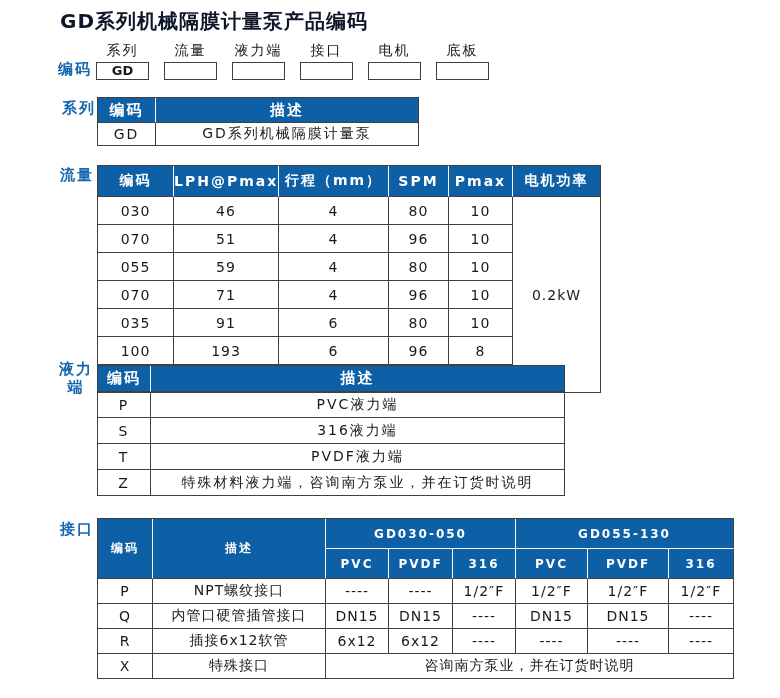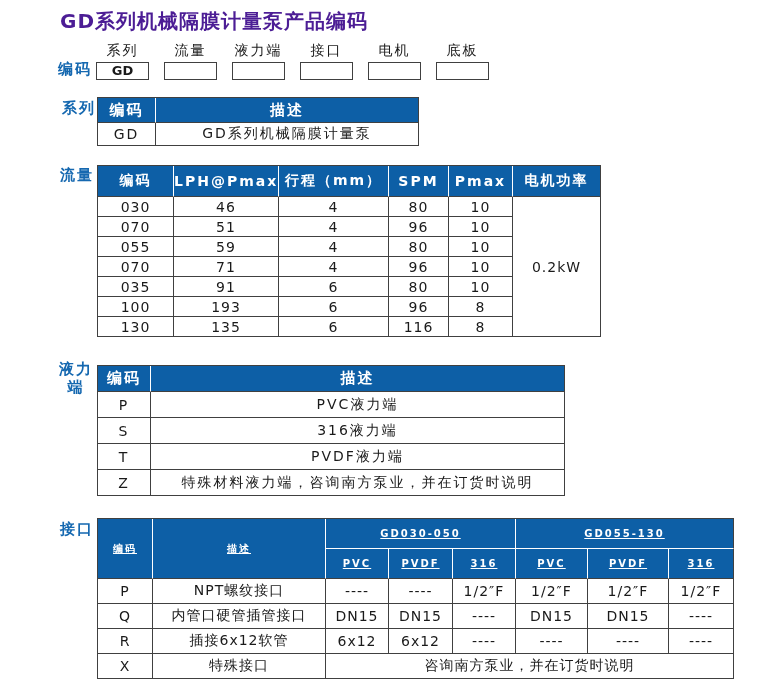--- a/index.html
+++ b/index.html
@@ -1,21 +1,21 @@
 <!DOCTYPE html>
 <html><head>
 <meta charset="utf-8">
 <style>
   * { margin:0; padding:0; box-sizing:border-box; }
   html,body { background:#ffffff; }
   body { font-family:"DejaVu Sans","Liberation Sans",sans-serif; color:#1a1a1a; }
   .page { position:relative; width:780px; height:698px; background:#fff; overflow:hidden; }
 
   .title { position:absolute; left:60px; top:8px; font-size:20px; font-weight:bold;
-           color:#4c1d95; letter-spacing:1px; }
+           color:#0f172a; letter-spacing:1px; }
 
   
   .coding { position:absolute; left:58px; top:42px; display:flex; align-items:flex-end; }
   .code-label { color:#1568b0; font-weight:bold; font-size:15px; letter-spacing:2px;
                 margin-right:3px; padding-bottom:1px; }
   .code-field { display:flex; flex-direction:column; align-items:center; margin-left:15px; }
   .code-field:first-of-type { margin-left:1px; }
   .code-field-label { font-size:14px; letter-spacing:2px; margin-bottom:2px; white-space:nowrap; }
   .code-box { width:53px; height:18px; border:1px solid #404040; font-size:13px;
               font-weight:bold; text-align:center; line-height:16px; }
@@ -35,28 +35,28 @@
   .tbl td { font-size:14px; letter-spacing:1px; }
   .wr { border-right-color:#ffffff !important; }
   .wb { border-bottom-color:#ffffff !important; }
 
   .tbl-series { left:97px; top:97px; width:321px; }
   .tbl-series th { height:25px; }
   .tbl-series td { height:23px; letter-spacing:2px; }
 
   .tbl-flow { left:97px; top:165px; width:503px; }
   .tbl-flow th { height:31px; font-size:14px; }
-  .tbl-flow td { height:20px; }
+  .tbl-flow td { height:28px; }
 
   .tbl-hyd { left:97px; top:365px; width:467px; }
   .tbl-hyd th { height:26px; }
   .tbl-hyd td { height:26px; letter-spacing:2px; }
 
   .tbl-int { left:97px; top:518px; width:636px; }
-  .tbl-int thead th { height:30px; font-size:10px;text-decoration:underline; }
+  .tbl-int thead th { height:30px; font-size:12px; }
   .tbl-int td { height:25px; font-size:14px; }
   .desc-cell { letter-spacing:2px; }
 </style>
 </head>
 <body>
 
 <div class="page">
 
   <div class="title">GD系列机械隔膜计量泵产品编码</div>
 

